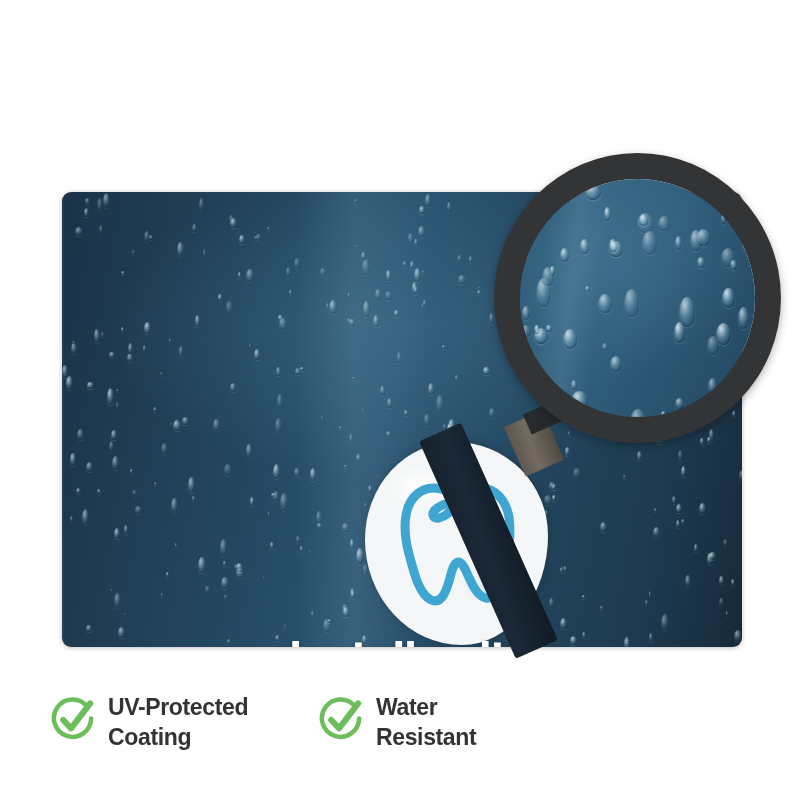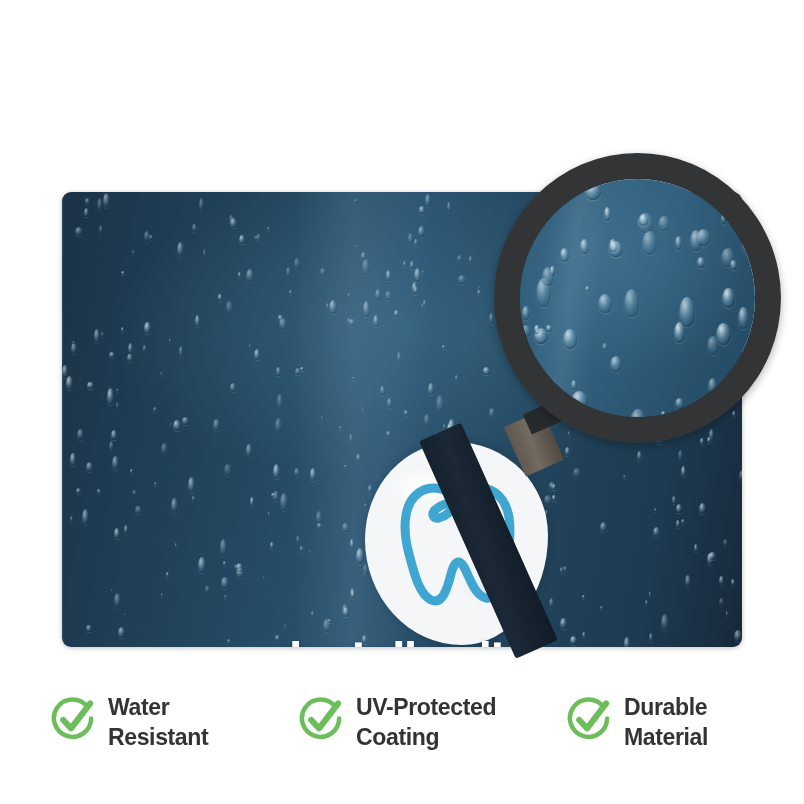--- a/index.html
+++ b/index.html
@@ -684,47 +684,37 @@
             <span class="lens-drop" style="width: 12.3px; height: 18.6px; left: 187.2px; top: 157.1px; opacity: 0.53;"></span>
             <span class="lens-drop" style="width: 12.6px; height: 15px; left: 137.8px; top: 36.5px; opacity: 0.54;"></span>
             <span class="lens-drop" style="width: 9.3px; height: 12px; left: 119.2px; top: 35.1px; opacity: 0.94;"></span>
           </div>
       </div>
     </div>
   </div>
 
   <div class="features">
 
+    <div class="feature feature-2">
+      <span class="check-icon">
+        <svg viewBox="0 0 48 48" width="47" height="47" aria-hidden="true">
+          <path d="M38 11 A19 19 0 1 0 42 23" fill="none" stroke="#6cbe5a" stroke-width="4.6" stroke-linecap="round"></path>
+          <path d="M13.5 24.5 L21.5 33 L41 7.5" fill="none" stroke="#6cbe5a" stroke-width="6.2" stroke-linecap="round" stroke-linejoin="round"></path>
+        </svg>
+      </span>
+      <span class="feature-label">UV-Protected
+Coating</span>
+    </div>
+
     <div class="feature feature-1">
       <span class="check-icon">
         <svg viewBox="0 0 48 48" width="47" height="47" aria-hidden="true">
           <path d="M38 11 A19 19 0 1 0 42 23" fill="none" stroke="#6cbe5a" stroke-width="4.6" stroke-linecap="round"></path>
           <path d="M13.5 24.5 L21.5 33 L41 7.5" fill="none" stroke="#6cbe5a" stroke-width="6.2" stroke-linecap="round" stroke-linejoin="round"></path>
         </svg>
       </span>
       <span class="feature-label">Water
 Resistant</span>
     </div>
 
-    <div class="feature feature-2">
-      <span class="check-icon">
-        <svg viewBox="0 0 48 48" width="47" height="47" aria-hidden="true">
-          <path d="M38 11 A19 19 0 1 0 42 23" fill="none" stroke="#6cbe5a" stroke-width="4.6" stroke-linecap="round"></path>
-          <path d="M13.5 24.5 L21.5 33 L41 7.5" fill="none" stroke="#6cbe5a" stroke-width="6.2" stroke-linecap="round" stroke-linejoin="round"></path>
-        </svg>
-      </span>
-      <span class="feature-label">UV-Protected
-Coating</span>
-    </div>
-
-    <div class="feature feature-3">
-      <span class="check-icon">
-        <svg viewBox="0 0 48 48" width="47" height="47" aria-hidden="true">
-          <path d="M38 11 A19 19 0 1 0 42 23" fill="none" stroke="#6cbe5a" stroke-width="4.6" stroke-linecap="round"></path>
-          <path d="M13.5 24.5 L21.5 33 L41 7.5" fill="none" stroke="#6cbe5a" stroke-width="6.2" stroke-linecap="round" stroke-linejoin="round"></path>
-        </svg>
-      </span>
-      <span class="feature-label">Durable
-Material</span>
-    </div>
 
   </div>
 </div>
 
 </body></html>

